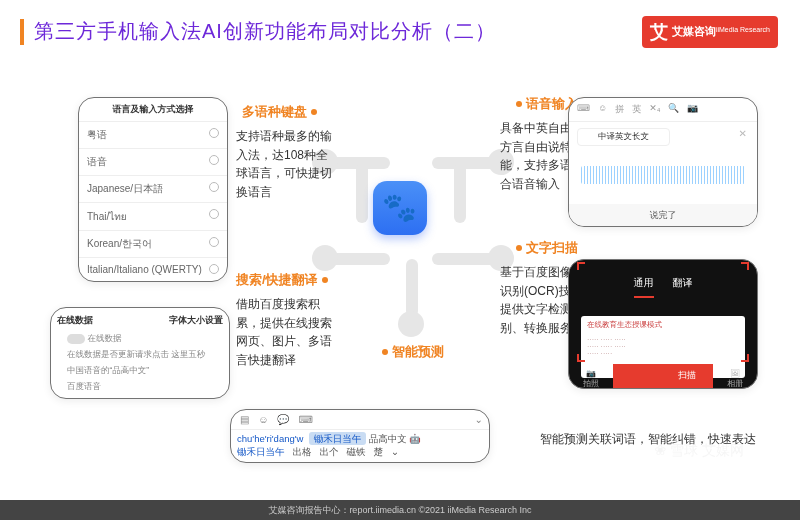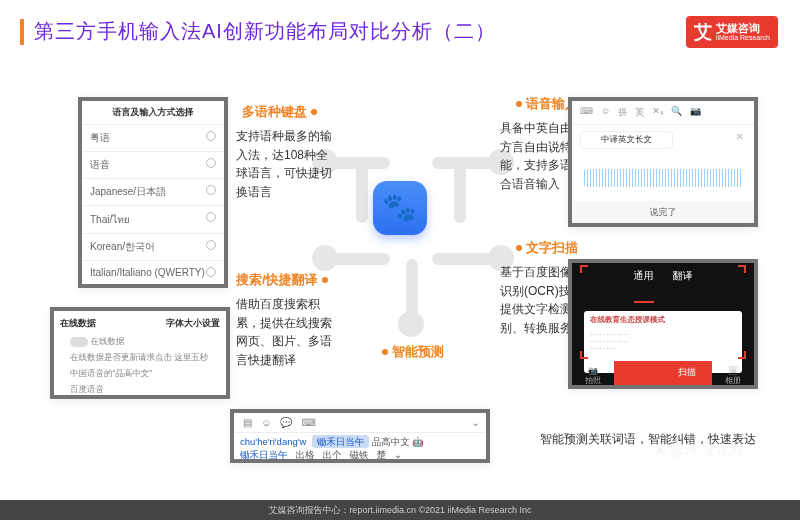--- a/index.html
+++ b/index.html
@@ -3,68 +3,68 @@
 <meta charset="utf-8">
 <style>
 * { box-sizing: border-box; margin: 0; padding: 0; }
 body { width: 800px; height: 520px; background: #fff; font-family: "Microsoft YaHei", sans-serif; position: relative; overflow: hidden; }
 .slide { width: 100%; height: 100%; position: relative; padding: 18px 20px; }
 .title-row { display: flex; align-items: center; }
 .title-bar { width: 4px; height: 26px; background: #f08423; margin-right: 10px; }
 .title-text { font-size: 20px; color: #6d28d9; font-weight: 400; letter-spacing: 1px; }
 .logo-box { position: absolute; top: 16px; right: 22px; background: #e63b2e; color: #fff; padding: 4px 8px; border-radius: 4px; display: flex; align-items: center; }
 .logo-x { font-size: 18px; font-weight: 700; margin-right: 4px; }
-.logo-text { display: flex; flex-direction: column; line-height: 1.05; }
+.logo-text { display: flex; flex-direction: row; line-height: 1.05; }
 .logo-cn { font-size: 11px; font-weight: 700; }
 .logo-en { font-size: 7px; }
 .content { position: relative; width: 100%; height: 430px; margin-top: 8px; }
 
 
 .center-logo { position: absolute; left: 50%; top: 36%; transform: translate(-50%,-50%); width: 54px; height: 54px; border-radius: 14px; background: linear-gradient(#4a90f7,#2d6ff2); box-shadow: 0 4px 10px rgba(50,100,240,.35); display:flex; align-items:center; justify-content:center; }
 .paw { color: #fff; font-size: 28px; }
 
 
 .arm { position: absolute; background: #e6e6e6; }
 .arm.h { height: 12px; border-radius: 8px; }
 .arm.v { width: 12px; border-radius: 8px; }
 .node { position: absolute; width: 26px; height: 26px; border-radius: 50%; background: #e6e6e6; }
 
 
 .feat { position: absolute; font-size: 13px; color: #f08423; font-weight: 600; display:flex; align-items:center; gap:4px; }
 .dot { width:6px;height:6px;background:#f08423;border-radius:50%; display:inline-block; }
 .desc { position: absolute; font-size: 12px; color: #333; line-height: 1.55; }
 
 
-.panel { position: absolute; background: #fff; border: 4px solid #737373; border-radius: 0; box-shadow: 0 2px 8px rgba(0,0,0,.08); font-size: 10px; color: #333; overflow: hidden; }
+.panel { position: absolute; background: #fff; border: 1px solid #737373; border-radius: 16px; box-shadow: 0 2px 8px rgba(0,0,0,.08); font-size: 10px; color: #333; overflow: hidden; }
 .panel.lang { left: 58px; top: 44px; width: 150px; }
 .panel.lang .lh { text-align:center; font-size: 9px; font-weight:700; padding:5px 0; }
 .panel.lang .li { border-top:1px solid #eee; padding:6px 8px; display:flex; justify-content:space-between; color:#666; }
 .radio { width:10px; height:10px; border:1px solid #bbb; border-radius:50%; display:inline-block; }
 
 .panel.settings { left: 30px; top: 254px; width: 180px; height: 92px; padding:6px; font-size:9px; color:#888; }
 .set-row { display:flex; justify-content:space-between; margin-bottom:4px; font-weight:600; color:#333; }
 .set-item { padding:2px 0 2px 10px; font-size:8.5px; }
 .knob { display:inline-block; width:18px; height:10px; background:#ddd; border-radius:6px; vertical-align:middle; }
 
 .panel.voice { right: 22px; top: 44px; width: 190px; height: 130px; }
 .voice-top { display:flex; gap:8px; padding:5px 8px; border-bottom:1px solid #eee; font-size:9px; color:#999; }
 .voice-chip { margin:6px 8px; display:inline-block; border:1px solid #eee; border-radius:4px; padding:2px 20px; font-size:8.5px; }
 .voice-x { float:right; margin:6px 10px; color:#bbb; }
 .wave { margin: 14px 12px; height: 18px; background: repeating-linear-gradient(90deg,#5ab3ff 0 1px, transparent 1px 3px); border-radius:2px; opacity:.6; }
 .voice-bot { position:absolute; bottom:0; left:0; right:0; height:22px; background:#f7f7f7; display:flex; align-items:center; justify-content:center; font-size:9px; color:#555; }
 
 .panel.ocr { right: 22px; top: 206px; width: 190px; height: 130px; background:#111; }
 .ocr-tabs { color:#fff; font-size:10px; text-align:center; padding:6px 0 4px; }
-.ocr-tab { display:inline-block; margin:0 8px; padding-bottom:18px; }
+.ocr-tab { display:inline-block; margin:10px 8px; padding-bottom:6px; }
 .ocr-tab.act { border-bottom:2px solid #e63b2e; }
 .ocr-card { margin:4px 12px; background:#fff; border-radius:3px; height:62px; padding:4px 6px; font-size:7px; color:#a88; position:relative; }
 .ocr-corner { position:absolute; width:8px; height:8px; border:2px solid #e63b2e; }
 .oc1{top:2px;left:8px;border-right:0;border-bottom:0;} .oc2{top:2px;right:8px;border-left:0;border-bottom:0;}
 .oc3{bottom:26px;left:8px;border-right:0;border-top:0;} .oc4{bottom:26px;right:8px;border-left:0;border-top:0;}
-.ocr-head { font-size:7.5px; color:#c44; font-weight:700; margin-bottom:6px; }
+.ocr-head { font-size:7.5px; color:#c44; font-weight:400; margin-bottom:6px; }
 .ocr-bot { position:absolute; bottom:0; left:0; right:0; height:24px; display:flex; }
 .ocr-btn { flex:1; color:#aaa; font-size:8px; text-align:center; padding-top:5px; }
 .ocr-main { flex:1.2; background:#e63b2e; color:#fff; font-size:9px; text-align:center; padding-top:5px;padding-left:48px; }
 
 .panel.ime { left: 210px; bottom: 20px; width: 260px; height: 54px; }
 .ime-top { display:flex; justify-content:space-between; align-items:center; padding:4px 6px; border-bottom:1px solid #eee; font-size:10px; color:#888; }
 .ime-icons span{ margin:0 3px; }
 .ime-cand { padding:3px 6px 0; font-size:9.5px; color:#555; }
 .ime-first { background:#c9dcf3; color:#1558c7; padding:1px 5px; border-radius:3px; }
 .ime-row2 { padding:0 6px 4px; font-size:9.5px; color:#555; display:flex; gap:8px; }

